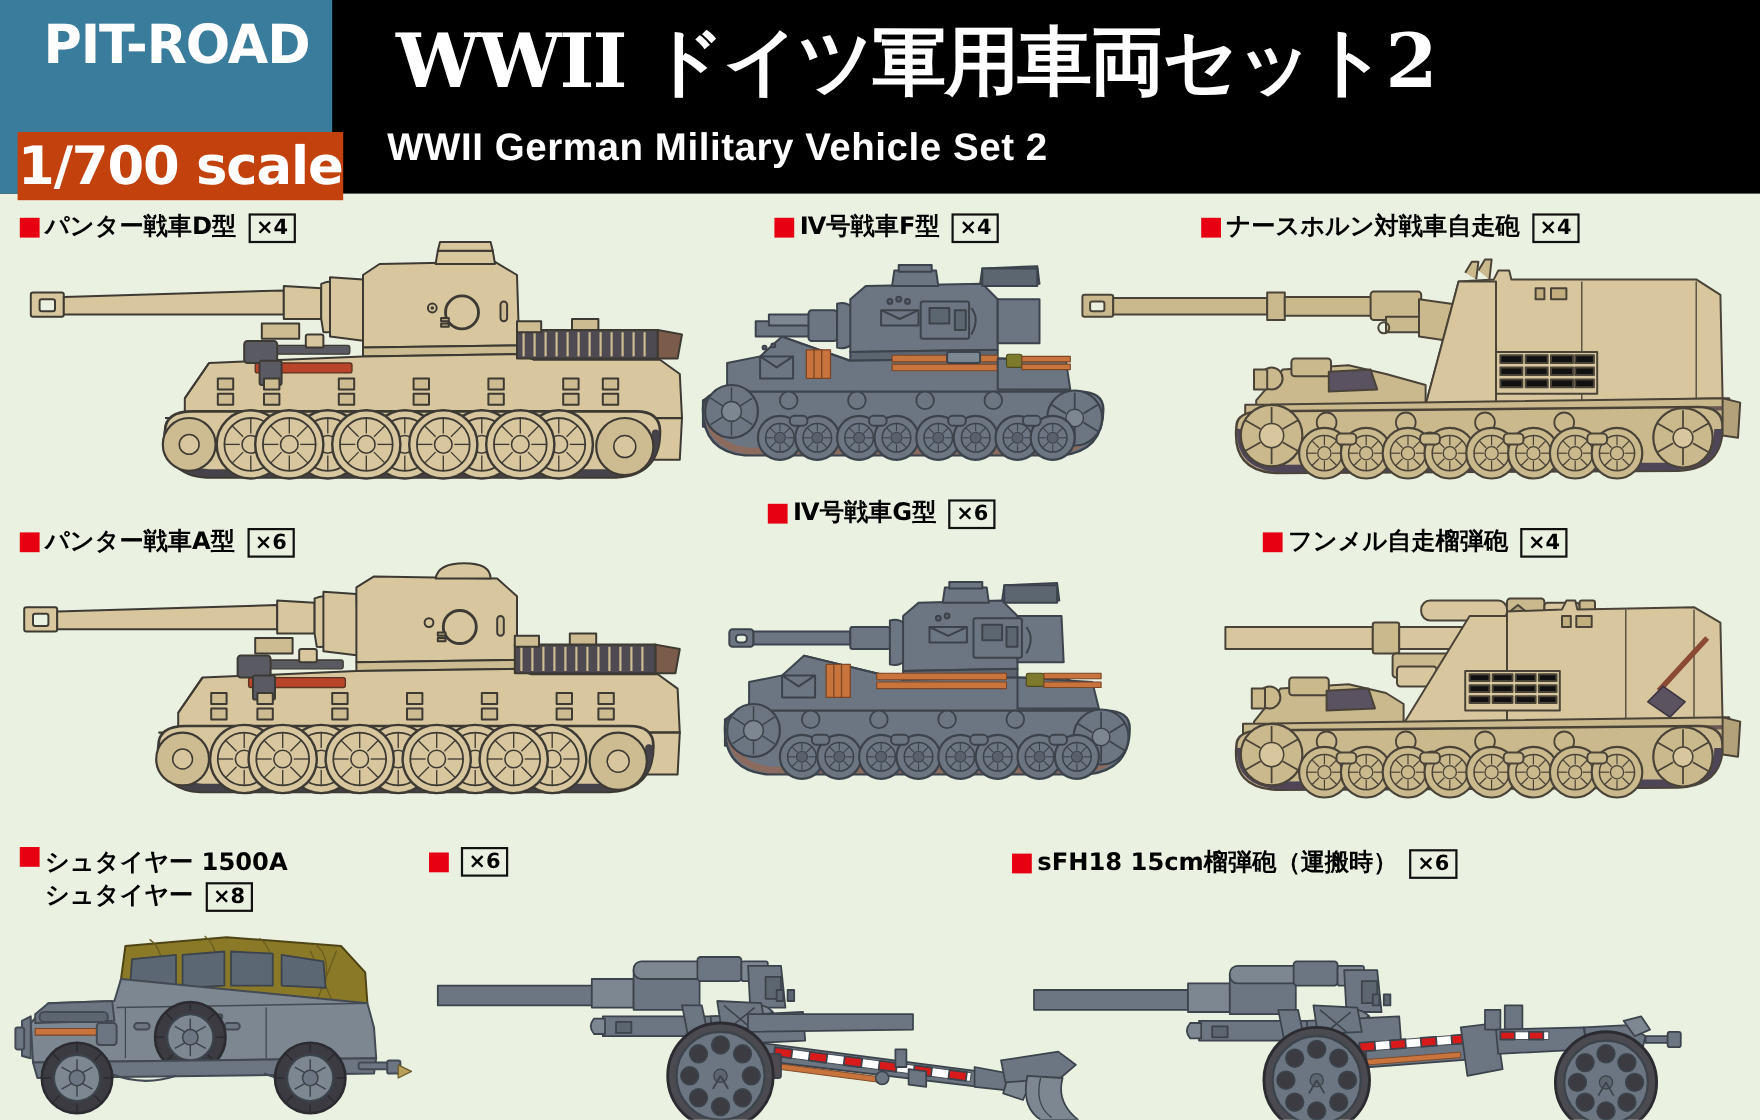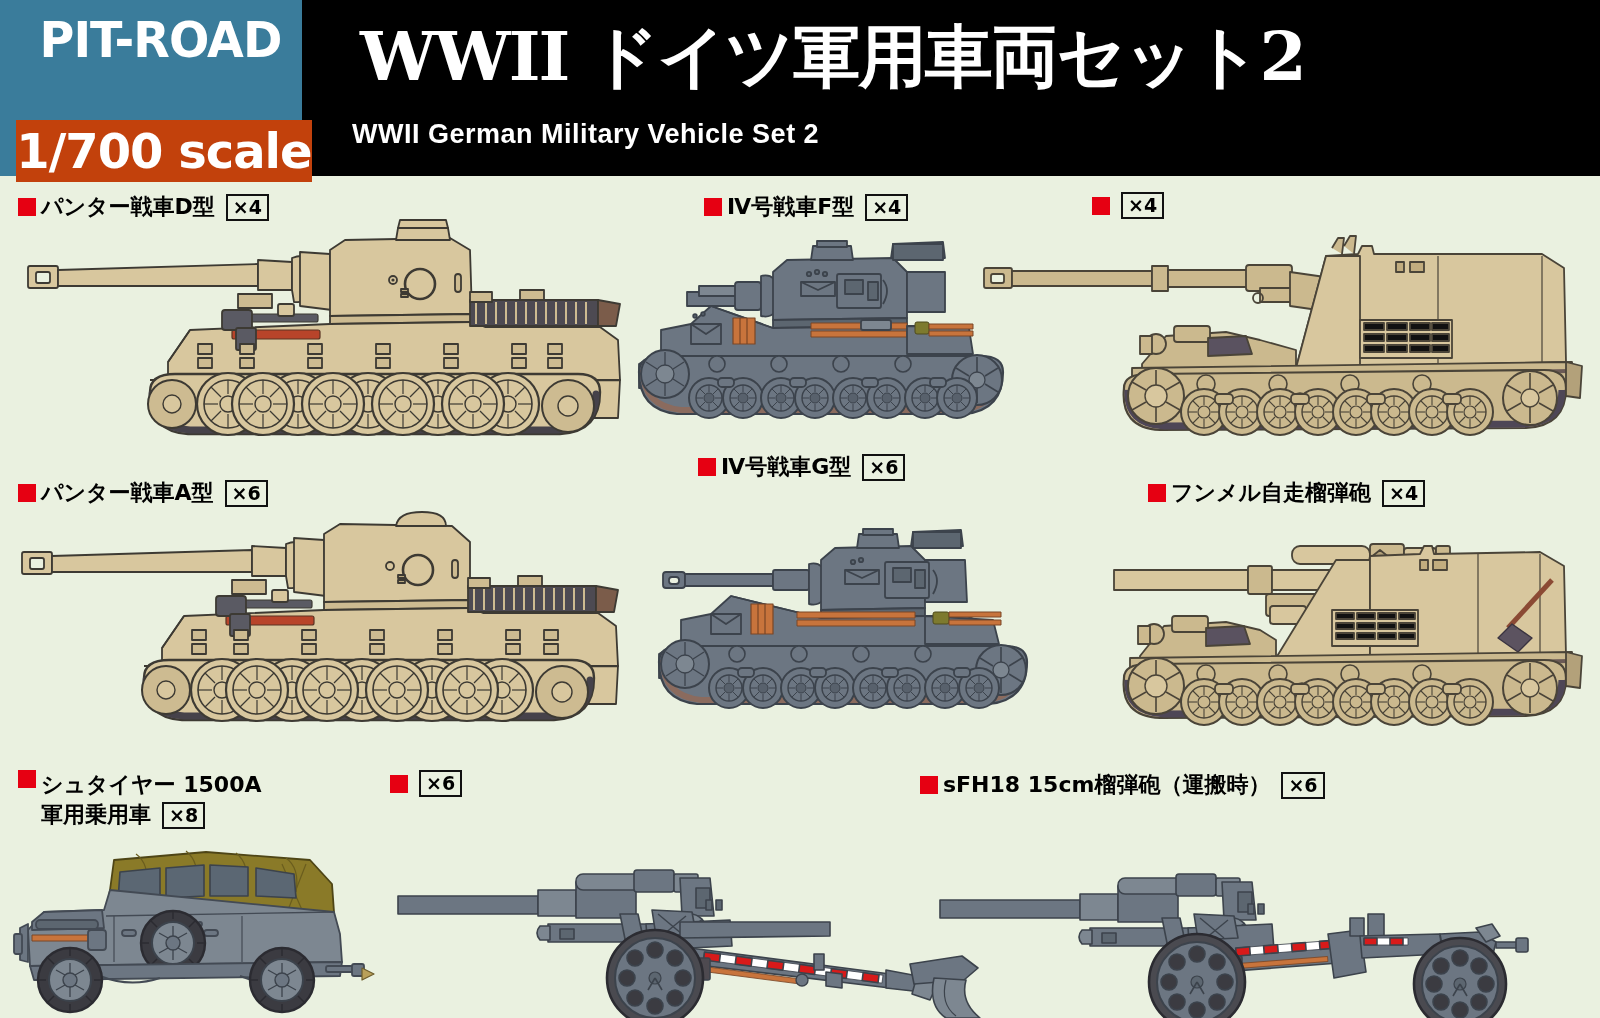--- a/index.html
+++ b/index.html
@@ -39,21 +39,21 @@
     white-space:nowrap;
   }
   #title-jp{
     position:absolute;left:360px;top:8px;
     color:#fff;font-size:68px;line-height:96px;font-weight:bold;
     font-family:"DejaVu Serif","Liberation Serif",serif;
     white-space:nowrap;letter-spacing:-2px;
   }
   #title-en{
     position:absolute;left:352px;top:116px;
-    color:#fff;font-size:27px;line-height:36px;font-weight:bold;
+    color:#fff;font-size:35px;line-height:36px;font-weight:bold;
     white-space:nowrap;letter-spacing:0.5px;
     font-family:"Liberation Sans","DejaVu Sans",sans-serif;
   }
   
   .item-label{
     position:absolute;white-space:nowrap;
     font-size:22px;line-height:30px;font-weight:bold;color:#000000;
     font-family:"DejaVu Sans","Liberation Sans",sans-serif;
     display:flex;align-items:center;gap:5px;
   }
@@ -94,20 +94,21 @@
 </div>
 
 <div class="item-label" style="left:704px;top:192px">
   <span class="bullet"></span>
   <span>Ⅳ号戦車F型</span>
   <span class="count">×4</span>
 </div>
 
 <div class="item-label" style="left:1092px;top:192px">
   <span class="bullet"></span>
+  <span>ナースホルン対戦車自走砲</span>
   <span class="count">×4</span>
 </div>
 
 <div class="item-label" style="left:18px;top:478px">
   <span class="bullet"></span>
   <span>パンター戦車A型</span>
   <span class="count">×6</span>
 </div>
 
 <div class="item-label" style="left:698px;top:452px">
@@ -121,21 +122,21 @@
   <span>フンメル自走榴弾砲</span>
   <span class="count">×4</span>
 </div>
 
 <div class="item-label two-line" style="left:18px;top:770px;display:block">
   <span class="row1">
     <span class="bullet"></span>
     <span>シュタイヤー 1500A</span>
   </span>
   <span class="row2">
-    <span>軍用乗用車</span>
+    <span>シュタイヤー</span>
     <span class="count">×8</span>
   </span>
 </div>
 
 <div class="item-label" style="left:390px;top:770px">
   <span class="bullet"></span>
   <span class="count">×6</span>
 </div>
 
 <div class="item-label" style="left:920px;top:770px">

